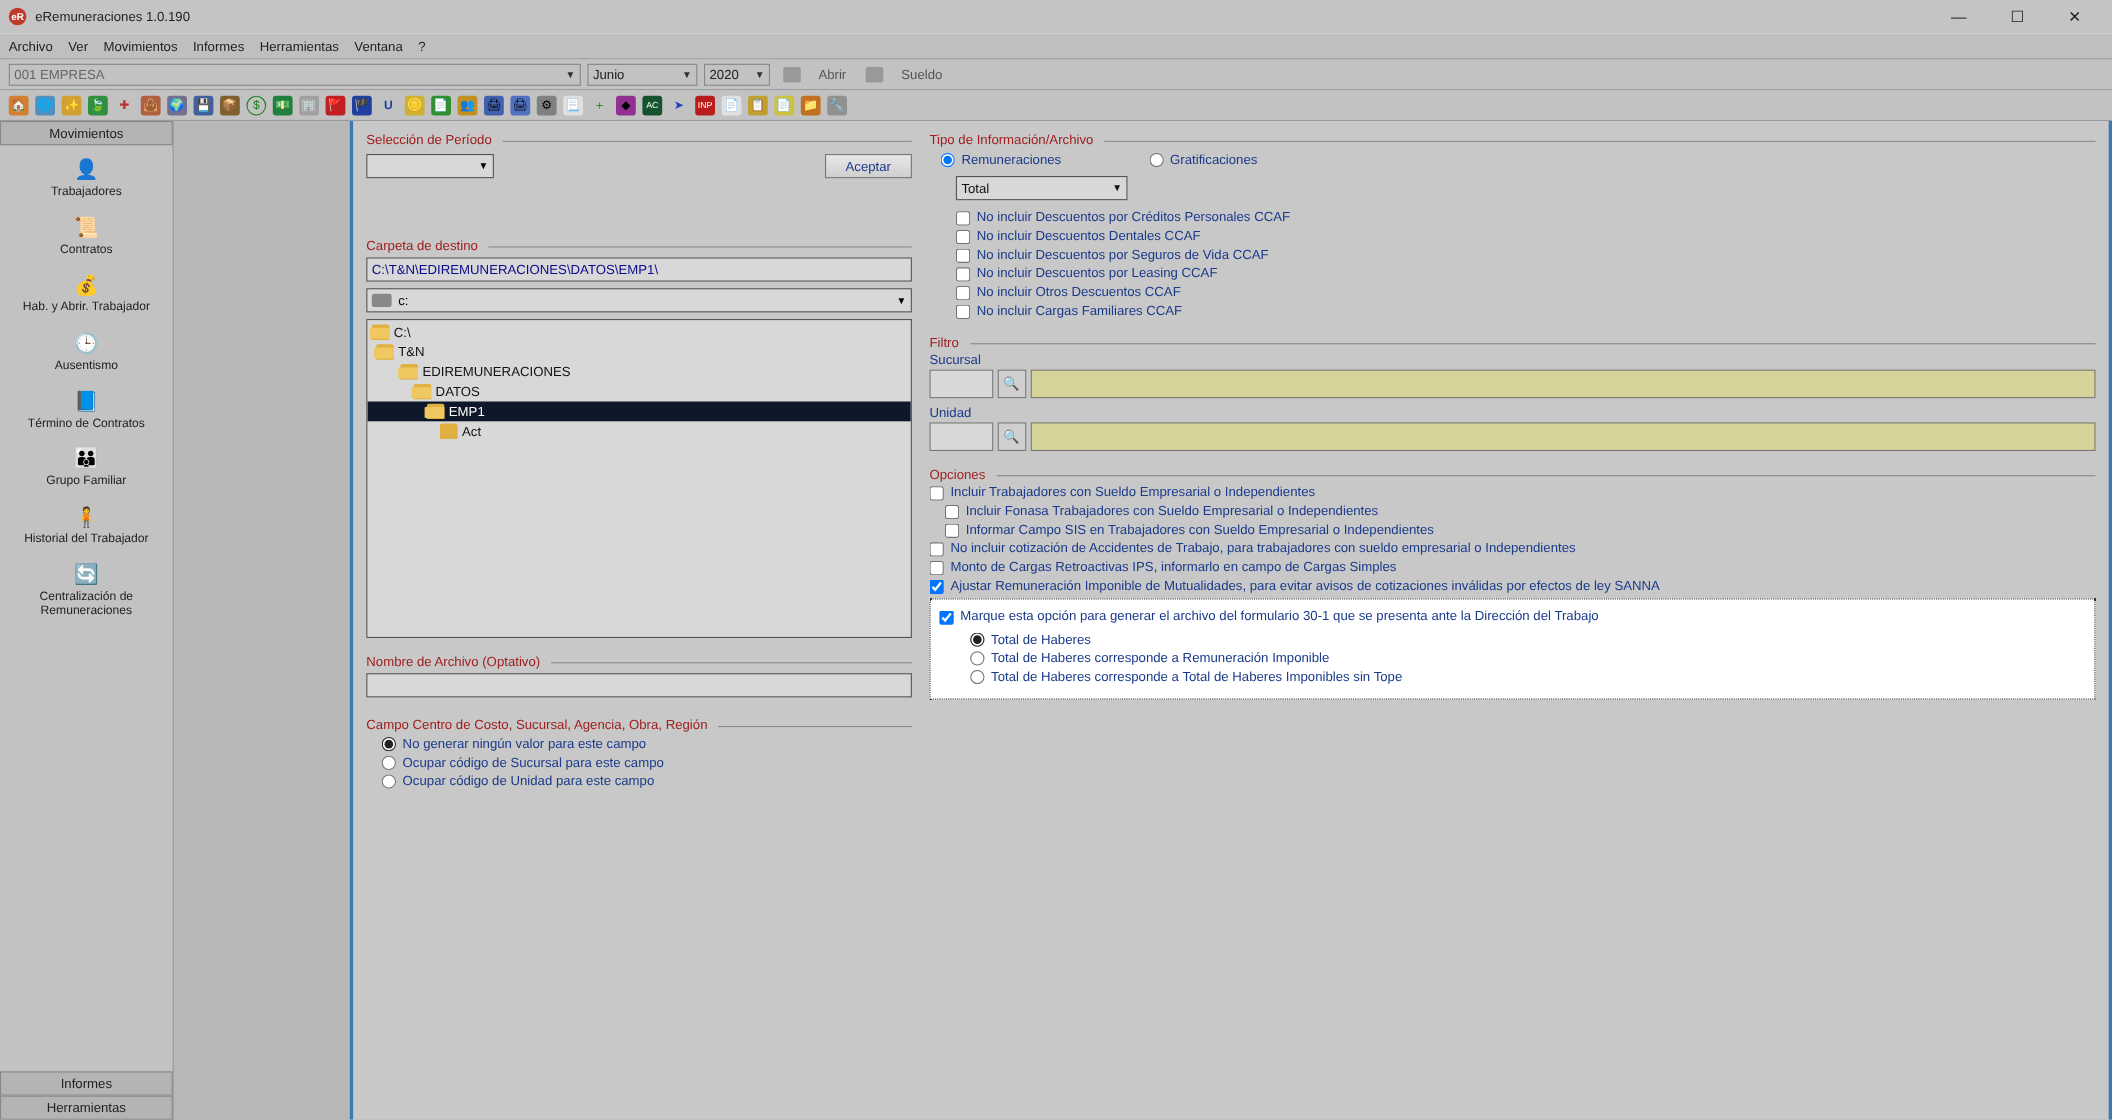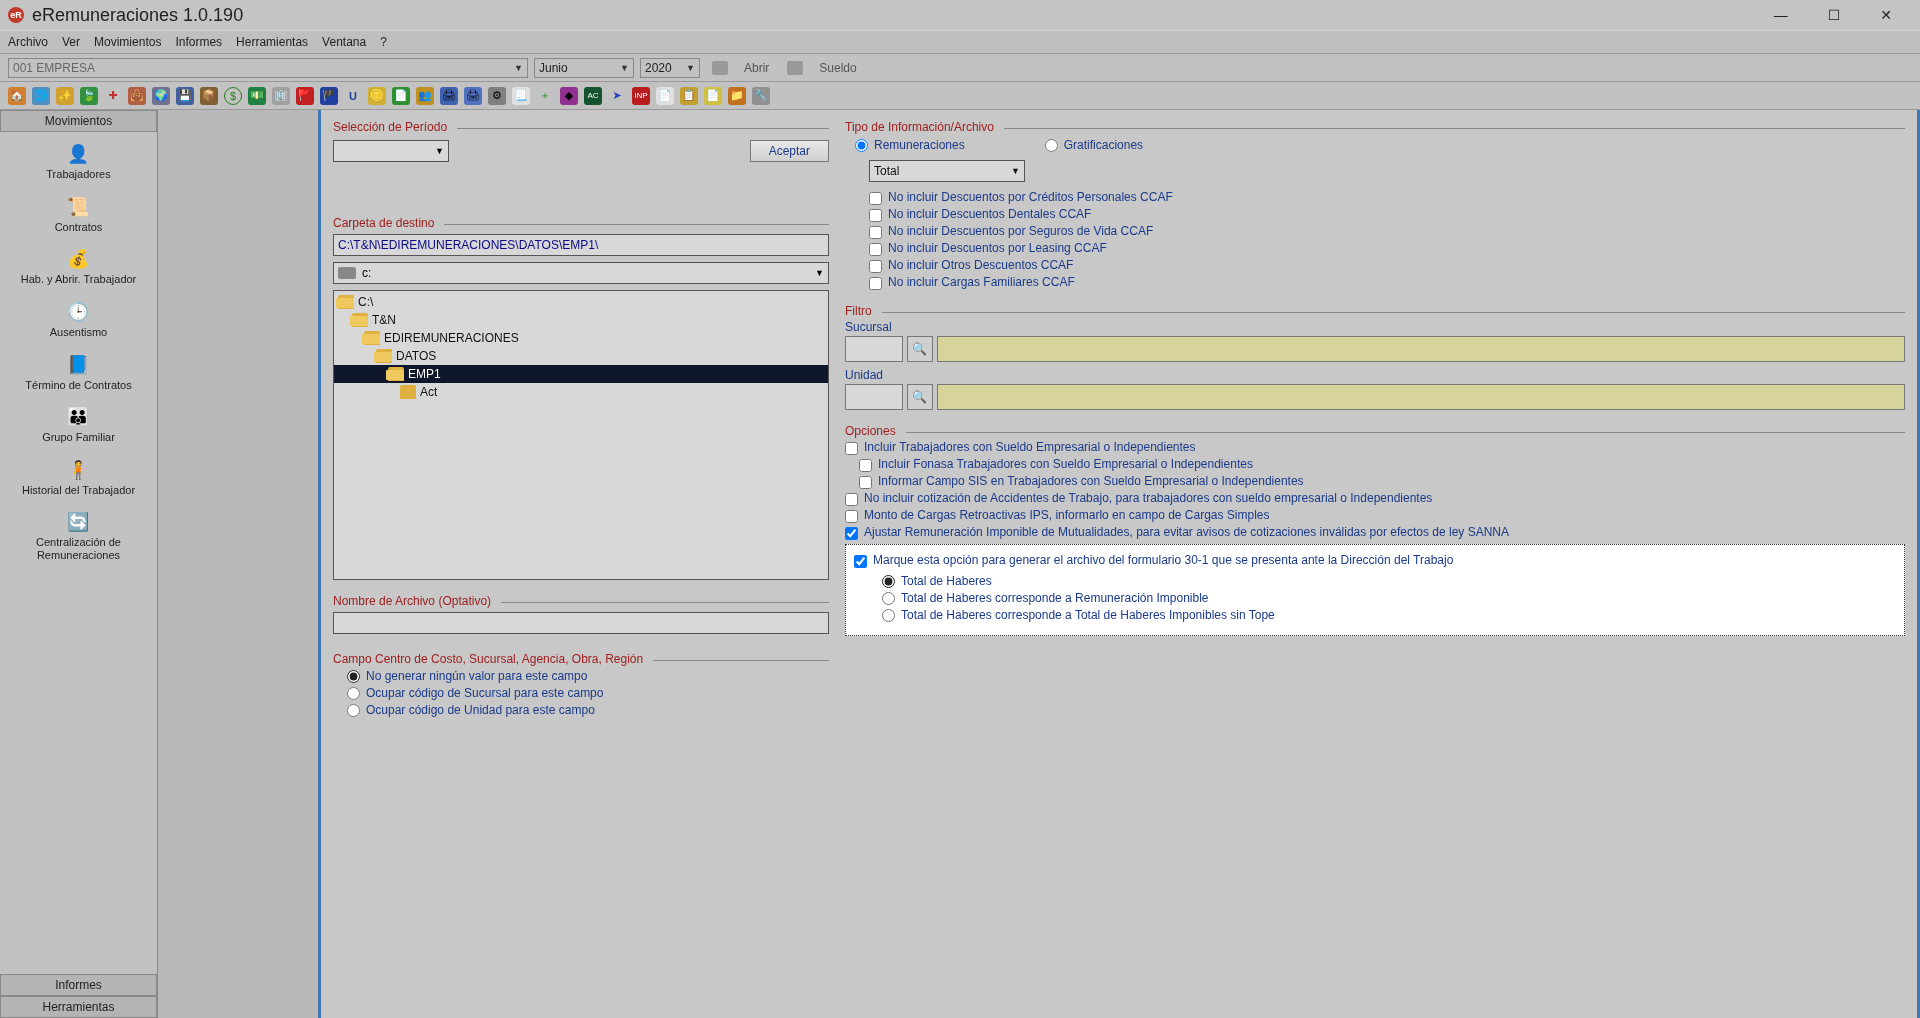--- a/index.html
+++ b/index.html
@@ -1,21 +1,21 @@
 <!DOCTYPE html>
 <html><head>
 <meta charset="utf-8">
 <style>
 * { box-sizing: border-box; margin: 0; padding: 0; font-family: "Segoe UI", Tahoma, sans-serif; font-size: 12px; }
 body { background: #b8b8b8; width: 1920px; height: 1018px; overflow: hidden; }
 
 
 .titlebar { height: 30px; background: #c4c4c4; display: flex; align-items: center; padding: 0 8px; }
 .titlebar .app-ico { width: 16px; height: 16px; background: #c0392b; border-radius: 50%; display: inline-flex; align-items: center; justify-content: center; color: #fff; font-size: 9px; font-weight: bold; }
-.titlebar .title { margin-left: 8px; color: #222; font-size: 18px; }
+.titlebar .title { margin-left: 8px; color: #222; font-size: 12px; }
 .titlebar .win-btns { margin-left: auto; display: flex; gap: 24px; padding-right: 12px; }
 .titlebar .win-btns span { font-size: 14px; color: #222; cursor: pointer; padding: 4px 8px; }
 
 
 .menubar { height: 24px; background: #bfbfbf; border-top: 1px solid #d0d0d0; border-bottom: 1px solid #9a9a9a; display: flex; align-items: center; padding: 0 8px; gap: 14px; }
 .menubar span { color: #222; cursor: pointer; }
 
 
 .compbar { height: 28px; background: #c2c2c2; border-bottom: 1px solid #9a9a9a; display: flex; align-items: center; padding: 0 8px; gap: 6px; }
 .compbar .company-sel { width: 520px; height: 20px; background: #c2c2c2; border: 1px solid #888; display: flex; align-items: center; padding: 0 4px; color: #666; }
@@ -254,21 +254,21 @@
           <div class="drive-sel">
             <span class="disk-ico"></span>
             <span>c:</span>
             <span class="dd">▼</span>
           </div>
           <div class="folder-tree">
             <div class="node" style="padding-left:4px">
                 <span class="fico open"></span>
                 <span>C:\</span>
               </div>
-            <div class="node" style="padding-left:18px">
+            <div class="node" style="padding-left:8px">
                 <span class="fico open"></span>
                 <span>T&amp;N</span>
               </div>
             <div class="node" style="padding-left:30px">
                 <span class="fico open"></span>
                 <span>EDIREMUNERACIONES</span>
               </div>
             <div class="node" style="padding-left:42px">
                 <span class="fico open"></span>
                 <span>DATOS</span>

